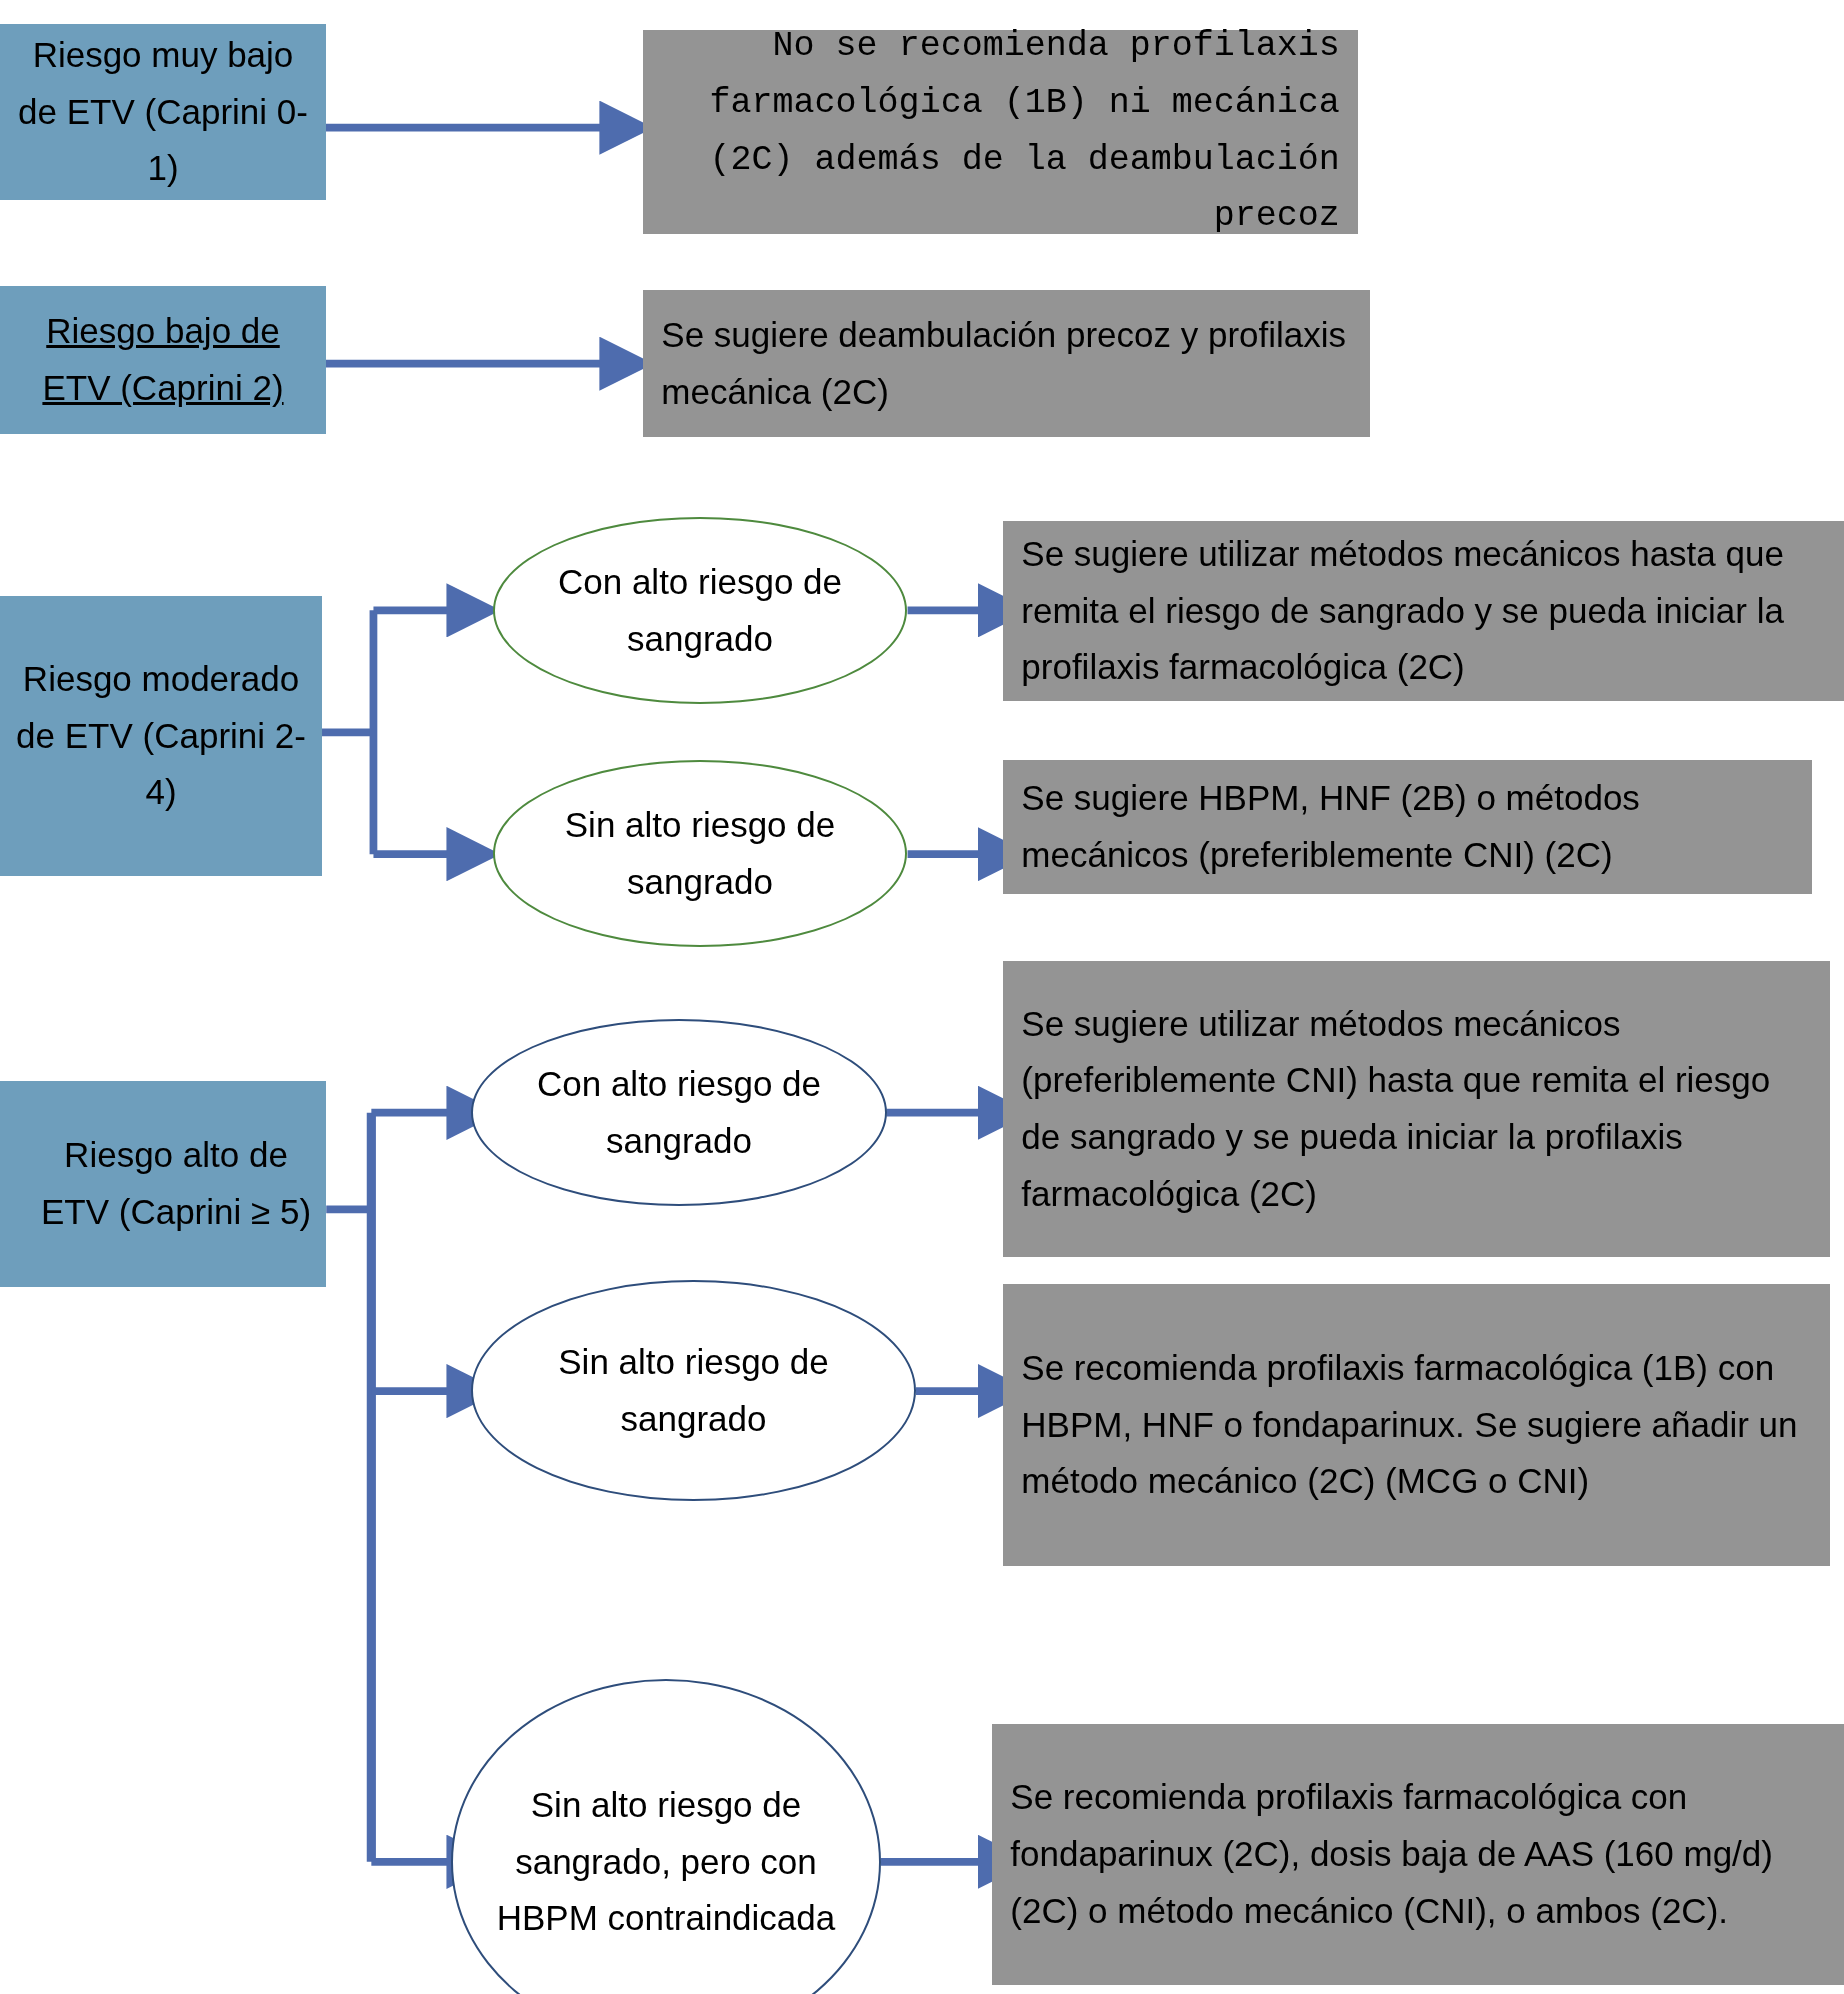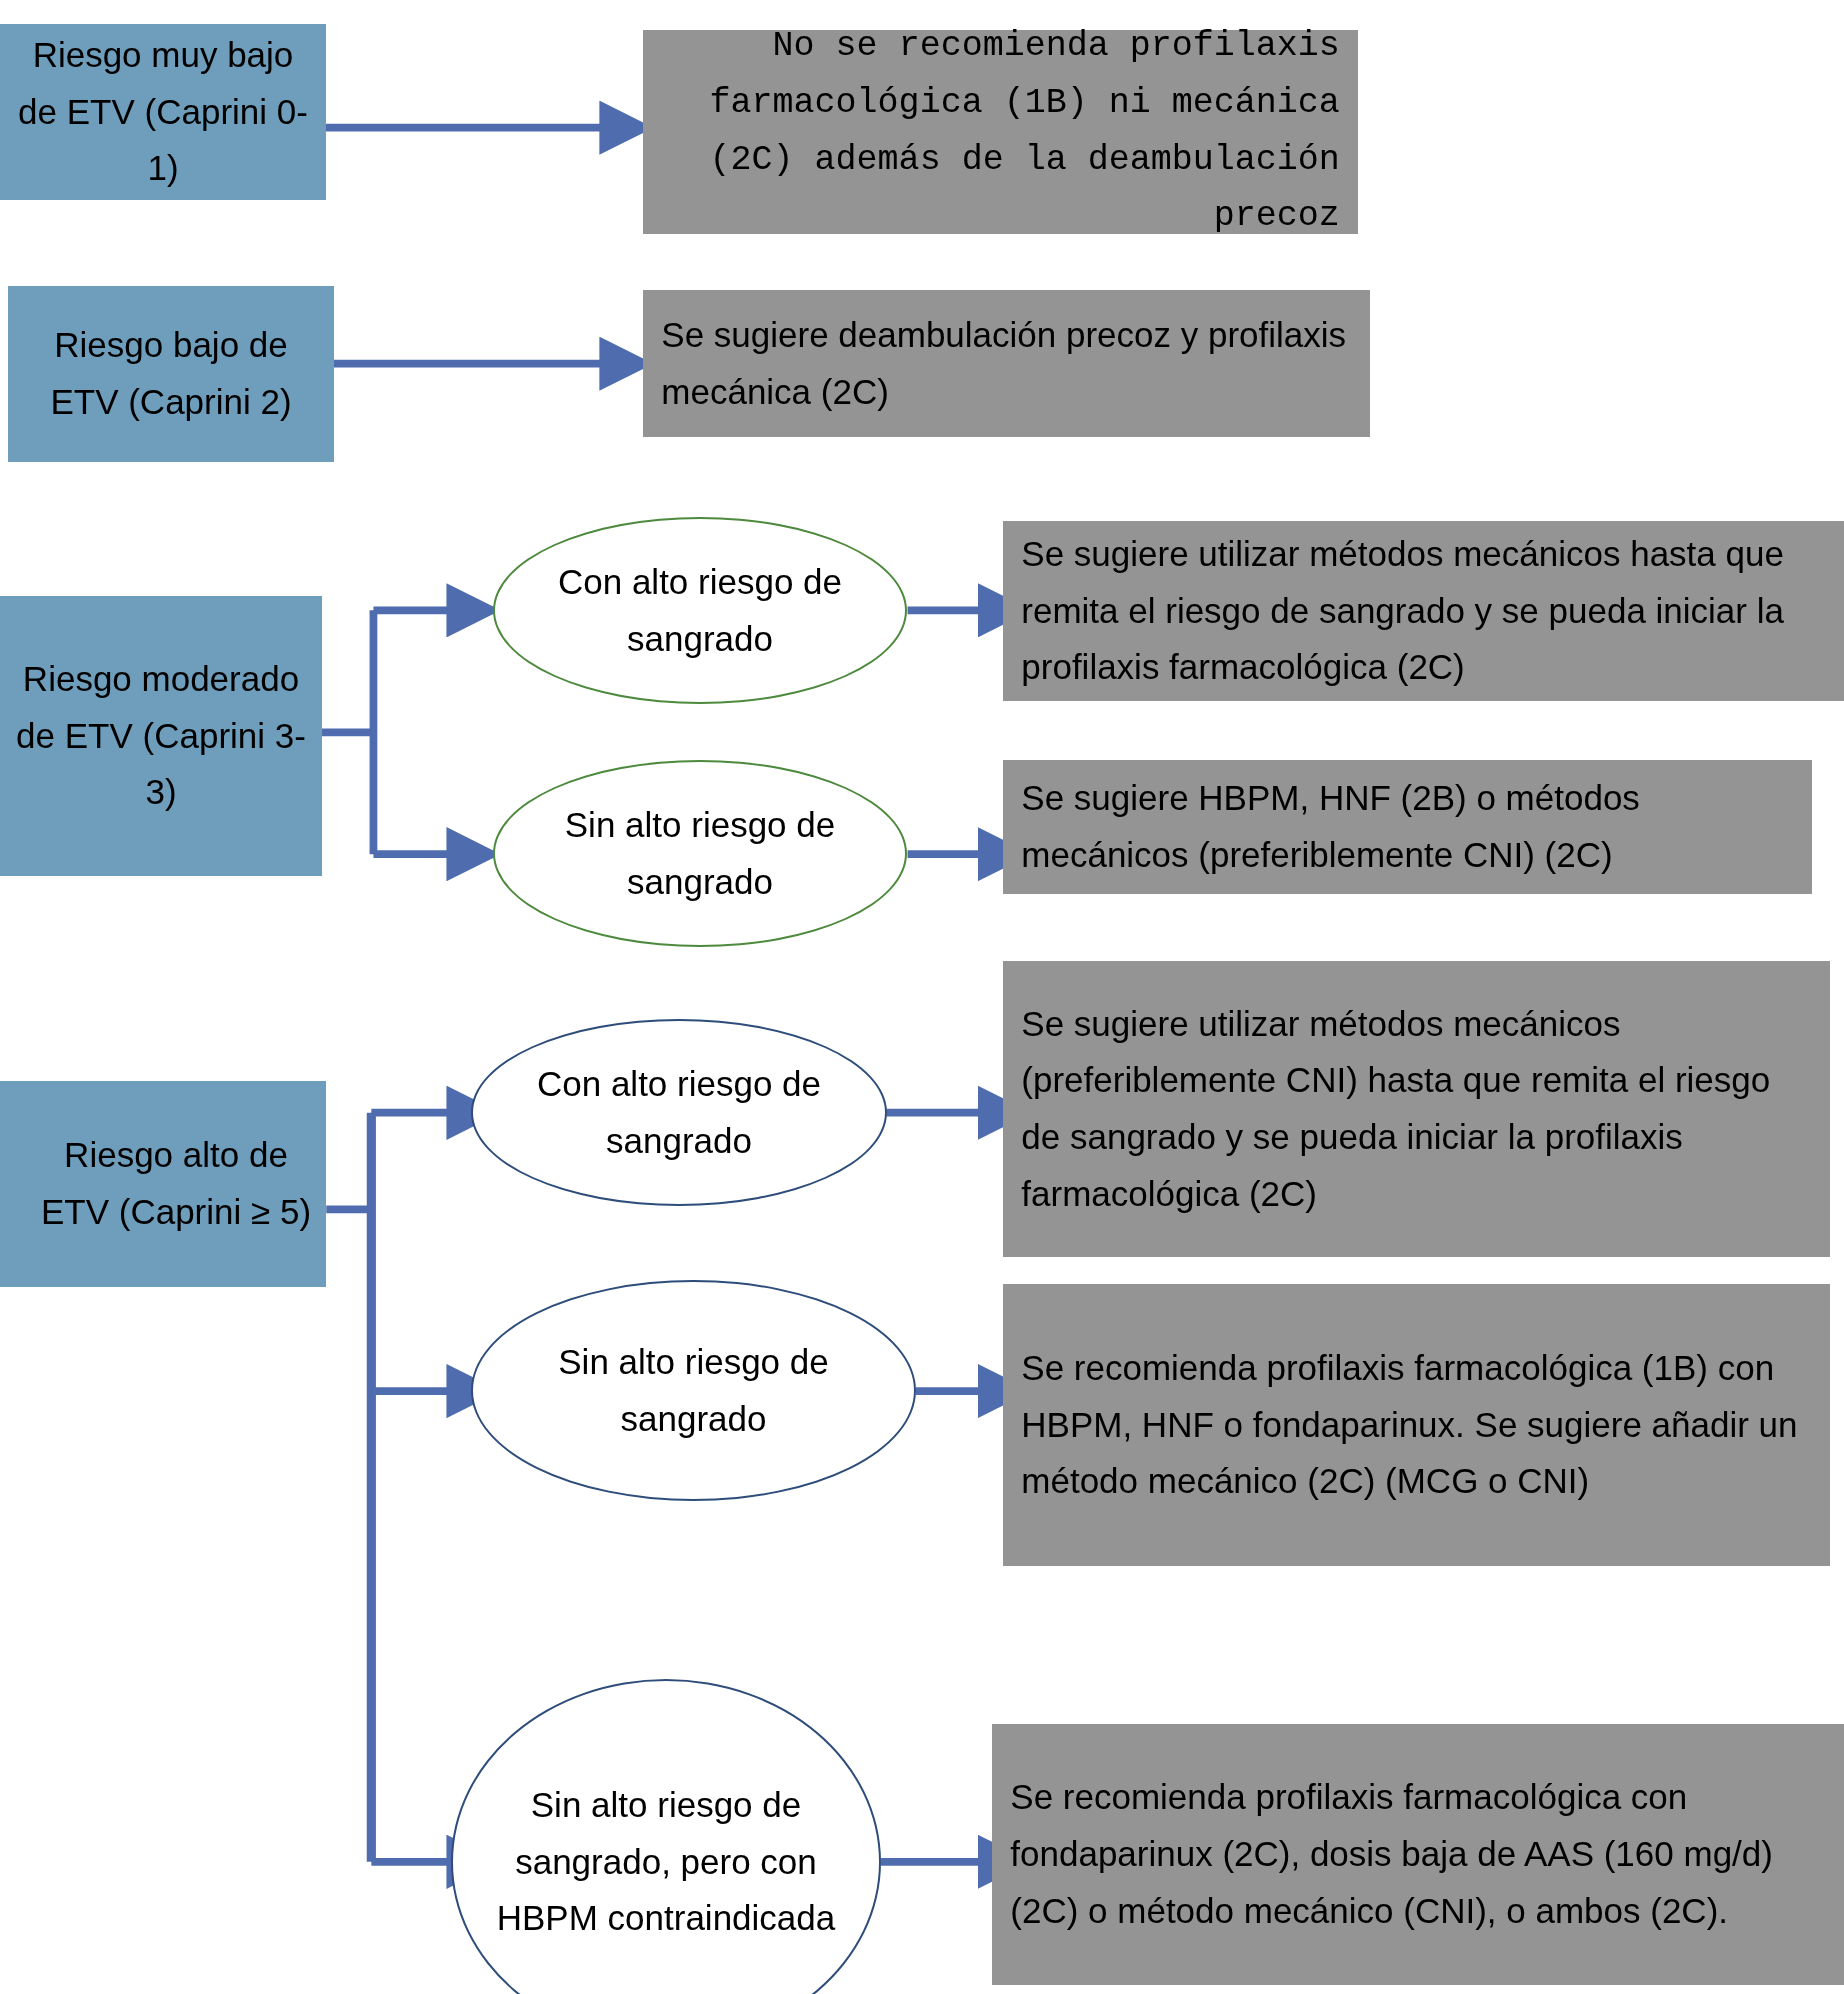--- a/index.html
+++ b/index.html
@@ -89,30 +89,30 @@
   </svg>
 
   <div class="node risk-box" style="left:0px; top:0px; width:326px; height:176px;">
     <span class="txt">Riesgo muy bajo de ETV (Caprini 0-1)</span>
   </div>
 
   <div class="node rec-box" style="left:643px; top:5.6px; width:715px; height:204px; text-align:center; justify-content:center;">
     <span class="txt" style="text-align:right;font-family:Liberation Mono, monospace;">No se recomienda profilaxis farmacológica (1B) ni mecánica (2C) además de la deambulación precoz</span>
   </div>
 
-  <div class="node risk-box" style="left:8px; top:262px; width:326px; height:176px;">
+  <div class="node risk-box" style="left:0px; top:262px; width:326px; height:148px;text-decoration:underline;">
     <span class="txt">Riesgo bajo de ETV (Caprini 2)</span>
   </div>
 
   <div class="node rec-box" style="left:643px; top:266px; width:727px; height:147px;">
     <span class="txt">Se sugiere deambulación precoz y profilaxis mecánica (2C)</span>
   </div>
 
   <div class="node risk-box" style="left:0px; top:572px; width:322px; height:280px;">
-    <span class="txt">Riesgo moderado de ETV (Caprini 3-3)</span>
+    <span class="txt">Riesgo moderado de ETV (Caprini 2-4)</span>
   </div>
 
   <div class="node ellipse ellipse-green" style="left:493px; top:493px; width:414px; height:187px;">
     <span class="txt">Con alto riesgo de sangrado</span>
   </div>
 
   <div class="node ellipse ellipse-green" style="left:493px; top:736px; width:414px; height:187px;">
     <span class="txt">Sin alto riesgo de sangrado</span>
   </div>
 

